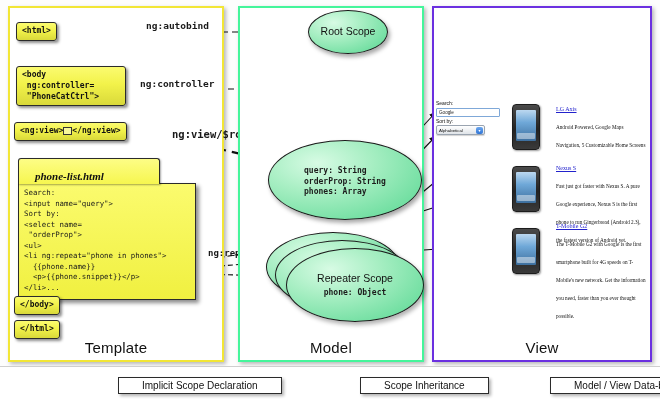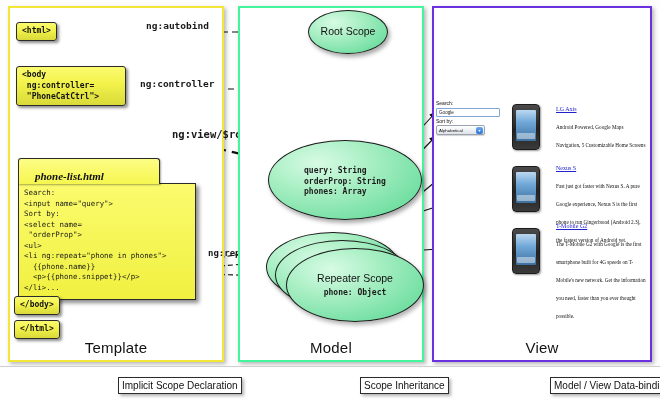--- a/index.html
+++ b/index.html
@@ -283,21 +283,21 @@
   }
   #legend-1 { left: 16px;  top: 10px; }
   #legend-2 { left: 268px; top: 10px; }
   #legend-3 { left: 470px; top: 10px; }
   .legend-box {
     border: 1px solid #2b2b2b;
     background: #ffffff;
     box-shadow: 2px 2px 3px rgba(0,0,0,0.3);
     font-size: 10px;
     color: #111;
-    padding: 2px 3px;
+    padding: 2px 23px;
     white-space: nowrap;
   }
 
   svg.overlay {
     position: absolute;
     left: 0; top: 0;
     width: 660px; height: 405px;
     pointer-events: none;
   }
 </style>
@@ -380,20 +380,21 @@
 
   <div class="panel" id="panel-template">
     <div class="panel-label">Template</div>
   </div>
 
   <div class="tag" id="tag-html">&lt;html&gt;</div>
   <div class="tag" id="tag-body">&lt;body
  ng:controller=
  "PhoneCatCtrl"&gt;</div>
 
+  <div class="tag" id="tag-ngview"><span>&lt;ng:view&gt;</span><span class="ngview-box"></span><span>&lt;/ng:view&gt;</span></div>
 
   <div id="callout">
     <div id="callout-title">phone-list.html</div>
     <div id="callout-code">Search:
 &lt;input name="query"&gt;
 Sort by:
 &lt;select name=
  "orderProp"&gt;
 &lt;ul&gt;
 &lt;li ng:repeat="phone in phones"&gt;

